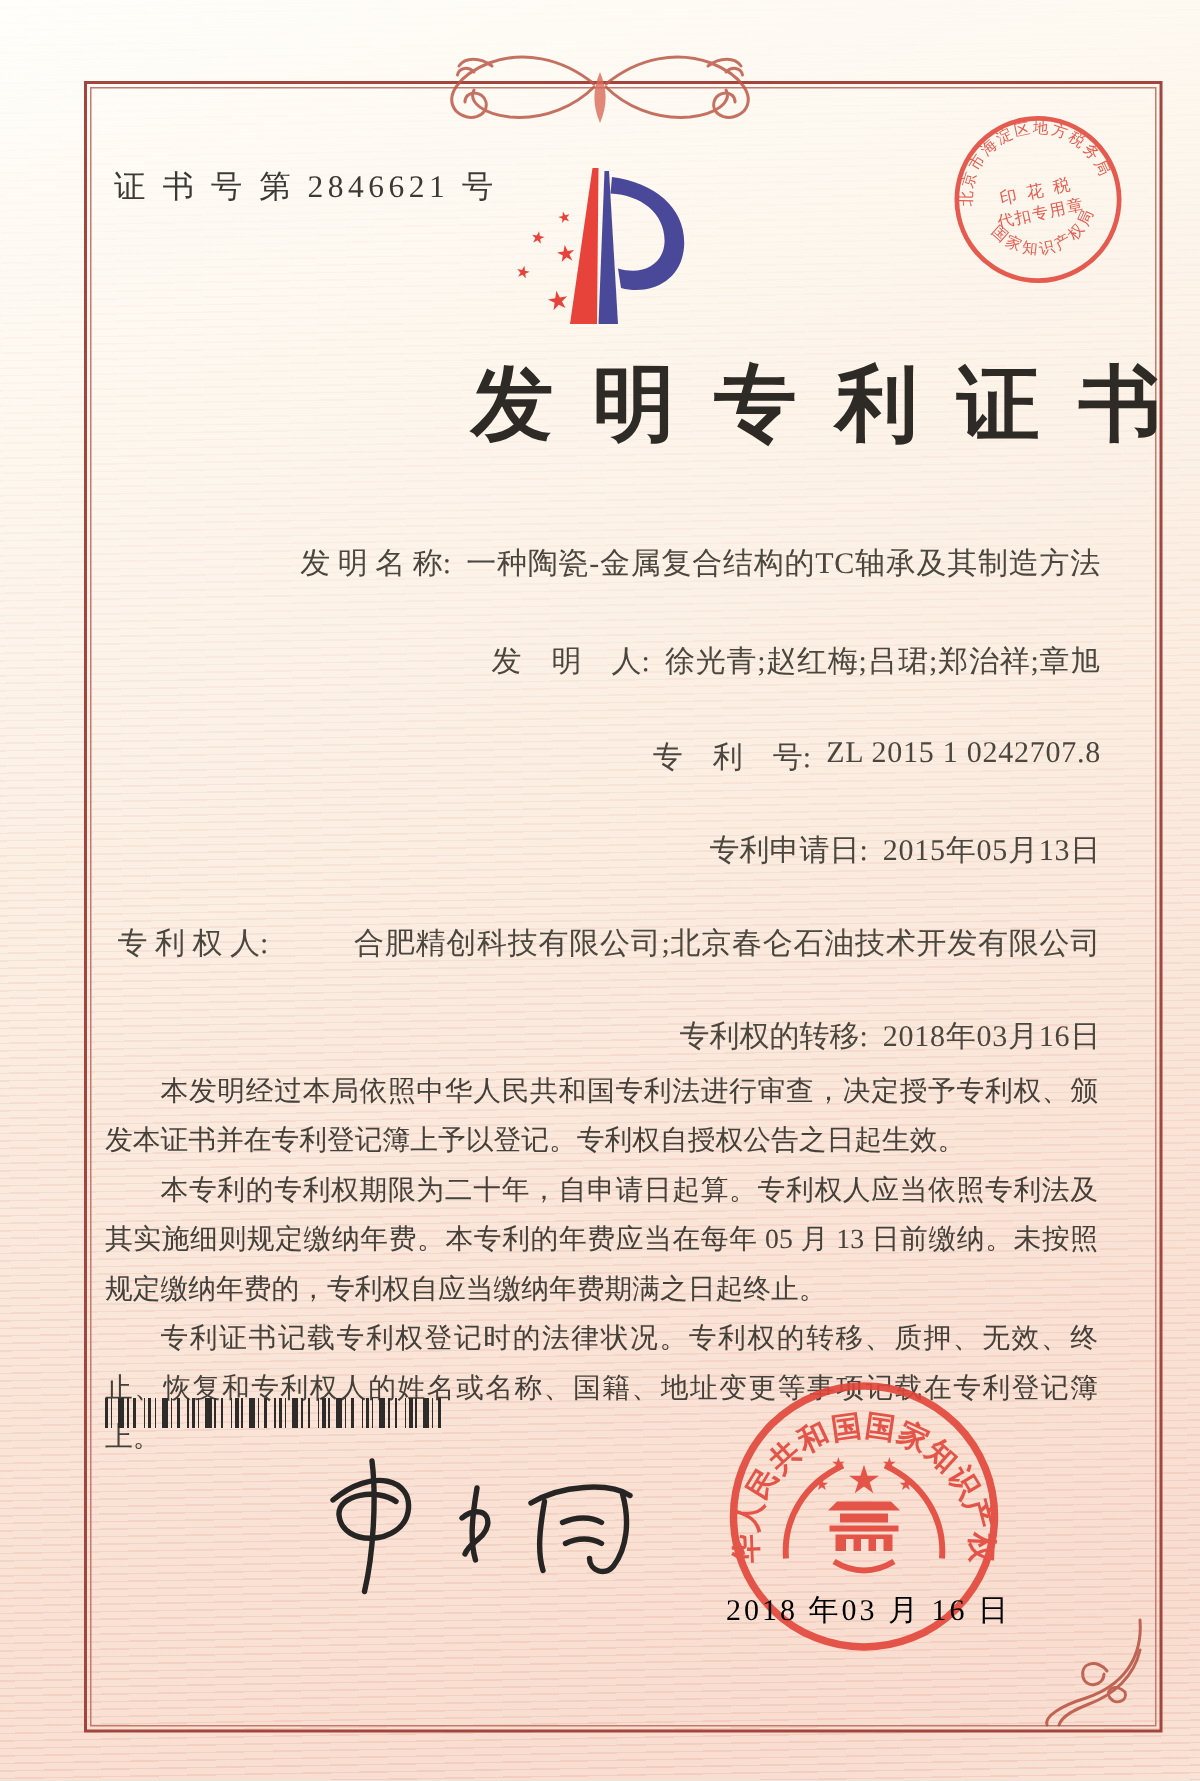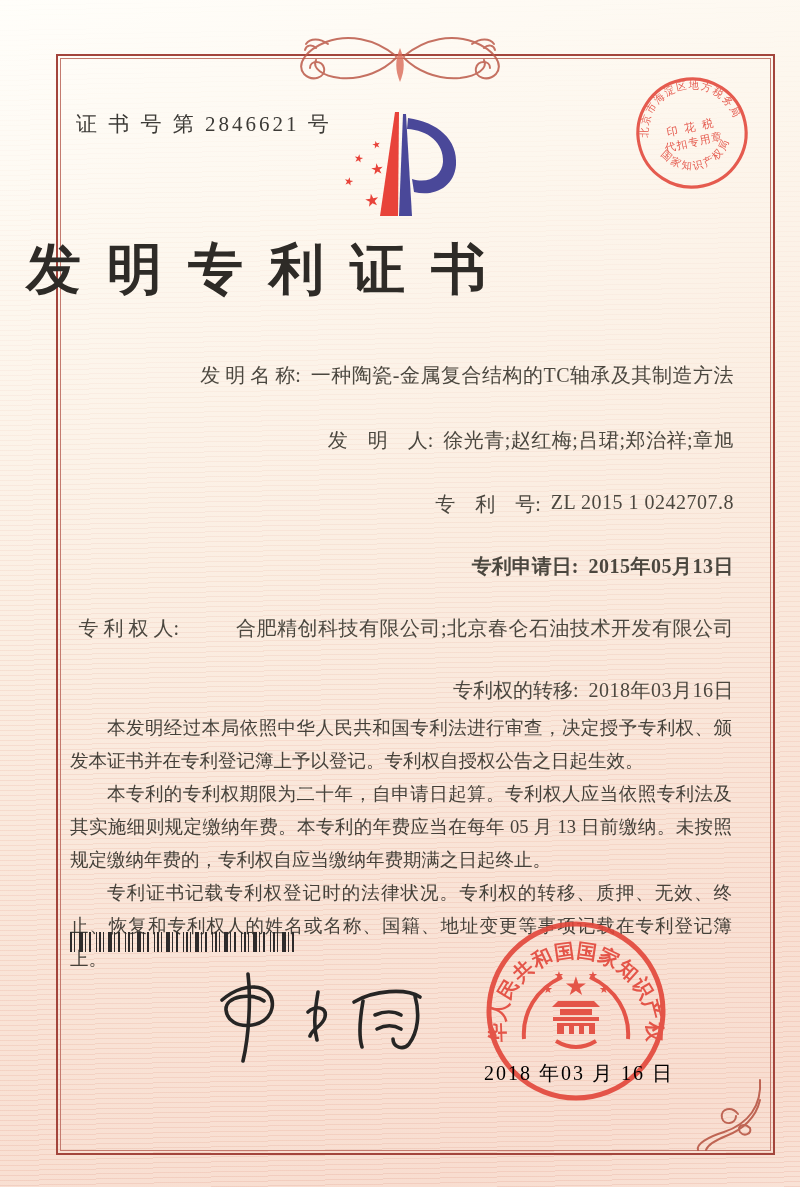--- a/index.html
+++ b/index.html
@@ -13,28 +13,28 @@
     position:absolute; inset:0; pointer-events:none;
     background: repeating-linear-gradient(179deg, rgba(228,152,132,0.28) 0px, rgba(228,152,132,0.28) 1px, transparent 1px, transparent 5px);
     -webkit-mask-image: linear-gradient(to bottom, rgba(0,0,0,0.03) 0%, rgba(0,0,0,0.25) 30%, rgba(0,0,0,0.6) 60%, rgba(0,0,0,0.8) 100%);
     mask-image: linear-gradient(to bottom, rgba(0,0,0,0.03) 0%, rgba(0,0,0,0.25) 30%, rgba(0,0,0,0.6) 60%, rgba(0,0,0,0.8) 100%);
   }
   .frame { position:absolute; left:56px; top:54px; width:719px; height:1101px; border:2px solid #a3453c; }
   .frame-inner { position:absolute; inset:2px; border:1px solid #c37a6e; }
   .cert-no { position:absolute; left:76px; top:110px; font-size:21px; letter-spacing:3px; color:#3c3a36; }
   .logo { position:absolute; left:332px; top:84px; }
   .tax-stamp { position:absolute; left:633px; top:74px; transform:rotate(-12deg); opacity:0.88; }
-  .title { position:absolute; left:0; top:233px; width:100%; text-align:left;
+  .title { position:absolute; left:0; top:233px; width:100%; text-align:right;
            font-size:55px; font-weight:600; letter-spacing:26px; text-indent:26px; color:#2e2b27; }
   .field-row { position:absolute; left:74px; width:660px; display:flex; align-items:flex-start;
                font-size:20px; color:#4b473f;justify-content:flex-end; }
   .field-label { white-space:pre; flex:0 0 auto; margin-right:10px; }
   .field-value { letter-spacing:0.5px; }
   .f0 { top:362px; } .f1 { top:427px; } .f2 { top:491px; }
-  .f3 { top:553px;font-weight:bold; } .f4 { top:615px;gap:47px; } .f5 { top:677px; }
+  .f3 { top:553px; } .f4 { top:615px;gap:47px; } .f5 { top:677px; }
   .body-text { position:absolute; left:70px; top:712px; width:662px;
                font-size:18.5px; line-height:33px; color:#45413a; text-align:justify; }
   .body-text p { text-indent:2em; }
   .barcode { position:absolute; left:70px; top:932px; width:224px; height:20px;
     background:
       repeating-linear-gradient(90deg,
         #2e2b2b 0 2px, transparent 2px 4px,
         #2e2b2b 4px 5px, transparent 5px 9px,
         #2e2b2b 9px 13px, transparent 13px 15px,
         #2e2b2b 15px 16px, transparent 16px 19px,

